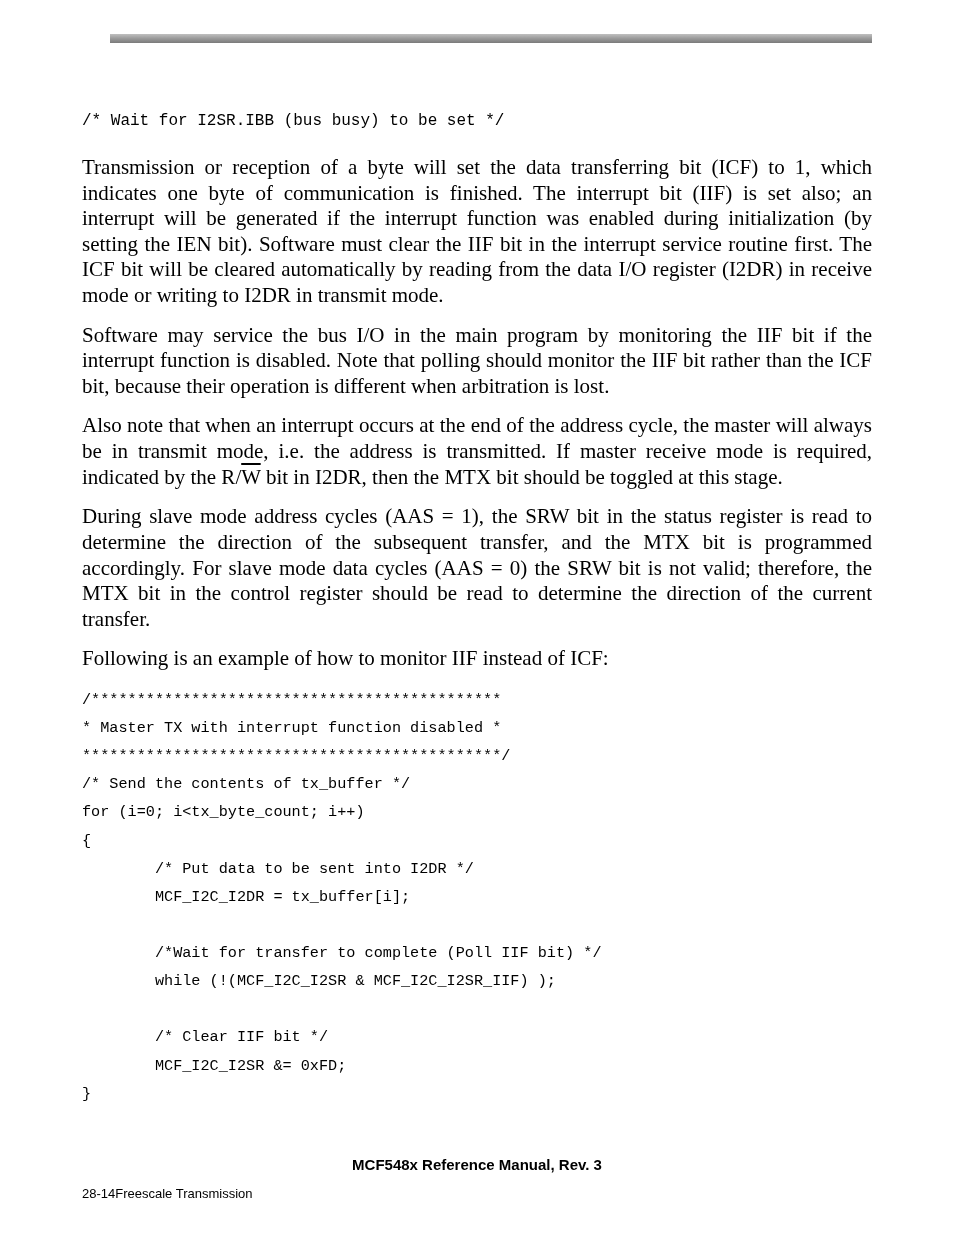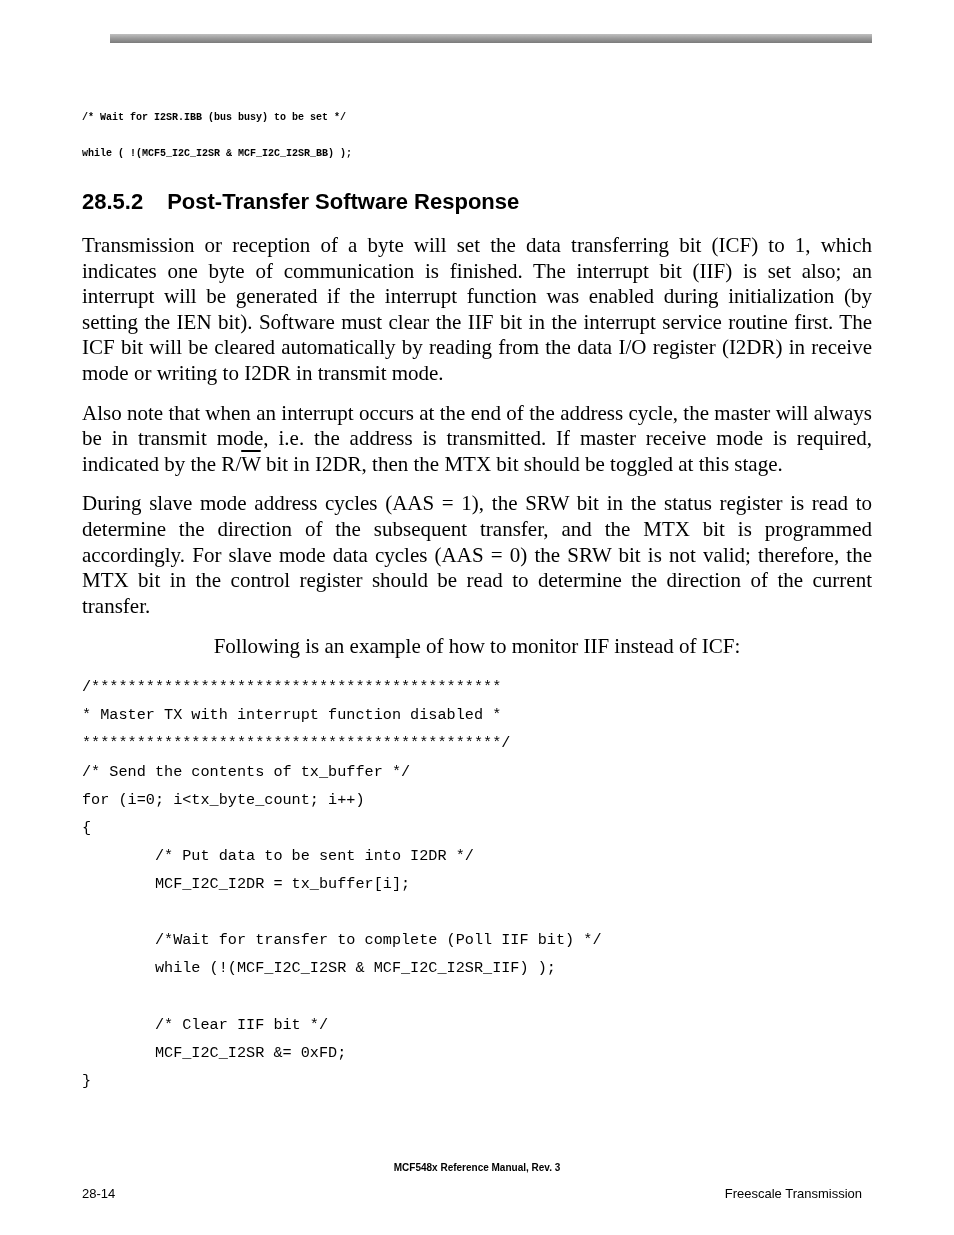--- a/index.html
+++ b/index.html
@@ -15,25 +15,24 @@
     padding: 34px 82px 0 82px;
   }
   .header-rule {
     height: 9px;
     background: linear-gradient(180deg, #c0c0c0 0%, #9a9a9a 50%, #7a7a7a 100%);
     margin-left: 28px;
     margin-bottom: 70px;
   }
   .code {
     font-family: "Courier New", Courier, monospace;
-    font-size: 10px;
+    font-size: 16px;
     line-height: 1.0;
     white-space: pre;
     margin-bottom: 12px;
-    font-weight: bold;
   }
   .code-block {
     font-family: "Courier New", Courier, monospace;
     font-size: 15.2px;
     line-height: 1.85;
     white-space: pre;
     margin-top: 6px;
   }
   .code-spacer { height: 14px; }
   h2.section {
@@ -54,51 +53,47 @@
     text-decoration: overline;
   }
   .footer {
     position: absolute;
     bottom: 62px;
     left: 0;
     width: 100%;
     text-align: center;
     font-family: Arial, Helvetica, sans-serif;
     font-weight: bold;
-    font-size: 10px;
+    font-size: 15px;
   }
   .footer-bottom {
     position: absolute;
     bottom: 34px;
     left: 82px;
     right: 92px;
     display: flex;
-    justify-content: space-between;
     font-family: Arial, Helvetica, sans-serif;
     font-size: 13px;
   }
 </style>
 </head>
 <body>
 
 <div class="page">
   <div class="header-rule"></div>
 
   <div class="code">/* Wait for I2SR.IBB (bus busy) to be set */</div>
   <div class="code-spacer"></div>
-  <div class="code">while ( !(MCF5_I2C_I2SR &amp; MCF_I2C_I2SR_BB) );</div>
 
-  <h2 class="section">
-    <span class="num">28.5.2</span><span>Post-Transfer Software Response</span>
-  </h2>
 
   <p class="body">Transmission or reception of a byte will set the data transferring bit (ICF) to 1, which indicates one byte of communication is finished. The interrupt bit (IIF) is set also; an interrupt will be generated if the interrupt function was enabled during initialization (by setting the IEN bit). Software must clear the IIF bit in the interrupt service routine first. The ICF bit will be cleared automatically by reading from the data I/O register (I2DR) in receive mode or writing to I2DR in transmit mode.</p>
+  <p class="body">Software may service the bus I/O in the main program by monitoring the IIF bit if the interrupt function is disabled. Note that polling should monitor the IIF bit rather than the ICF bit, because their operation is different when arbitration is lost.</p>
   <p class="body"><span>Also note that when an interrupt occurs at the end of the address cycle, the master will always be in transmit mode, i.e. the address is transmitted. If master receive mode is required, indicated by the R/</span><span class="overline">W</span><span> bit in I2DR, then the MTX bit should be toggled at this stage.</span></p>
   <p class="body">During slave mode address cycles (AAS = 1), the SRW bit in the status register is read to determine the direction of the subsequent transfer, and the MTX bit is programmed accordingly. For slave mode data cycles (AAS = 0) the SRW bit is not valid; therefore, the MTX bit in the control register should be read to determine the direction of the current transfer.</p>
-  <p class="body" style="text-align:center">Following is an example of how to monitor IIF instead of ICF:</p>
+  <p class="body" style="text-align:left">Following is an example of how to monitor IIF instead of ICF:</p>
 
   <div class="code-block">/*********************************************
 * Master TX with interrupt function disabled *
 **********************************************/
 /* Send the contents of tx_buffer */
 for (i=0; i&lt;tx_byte_count; i++)
 {
         /* Put data to be sent into I2DR */
         MCF_I2C_I2DR = tx_buffer[i];
 

